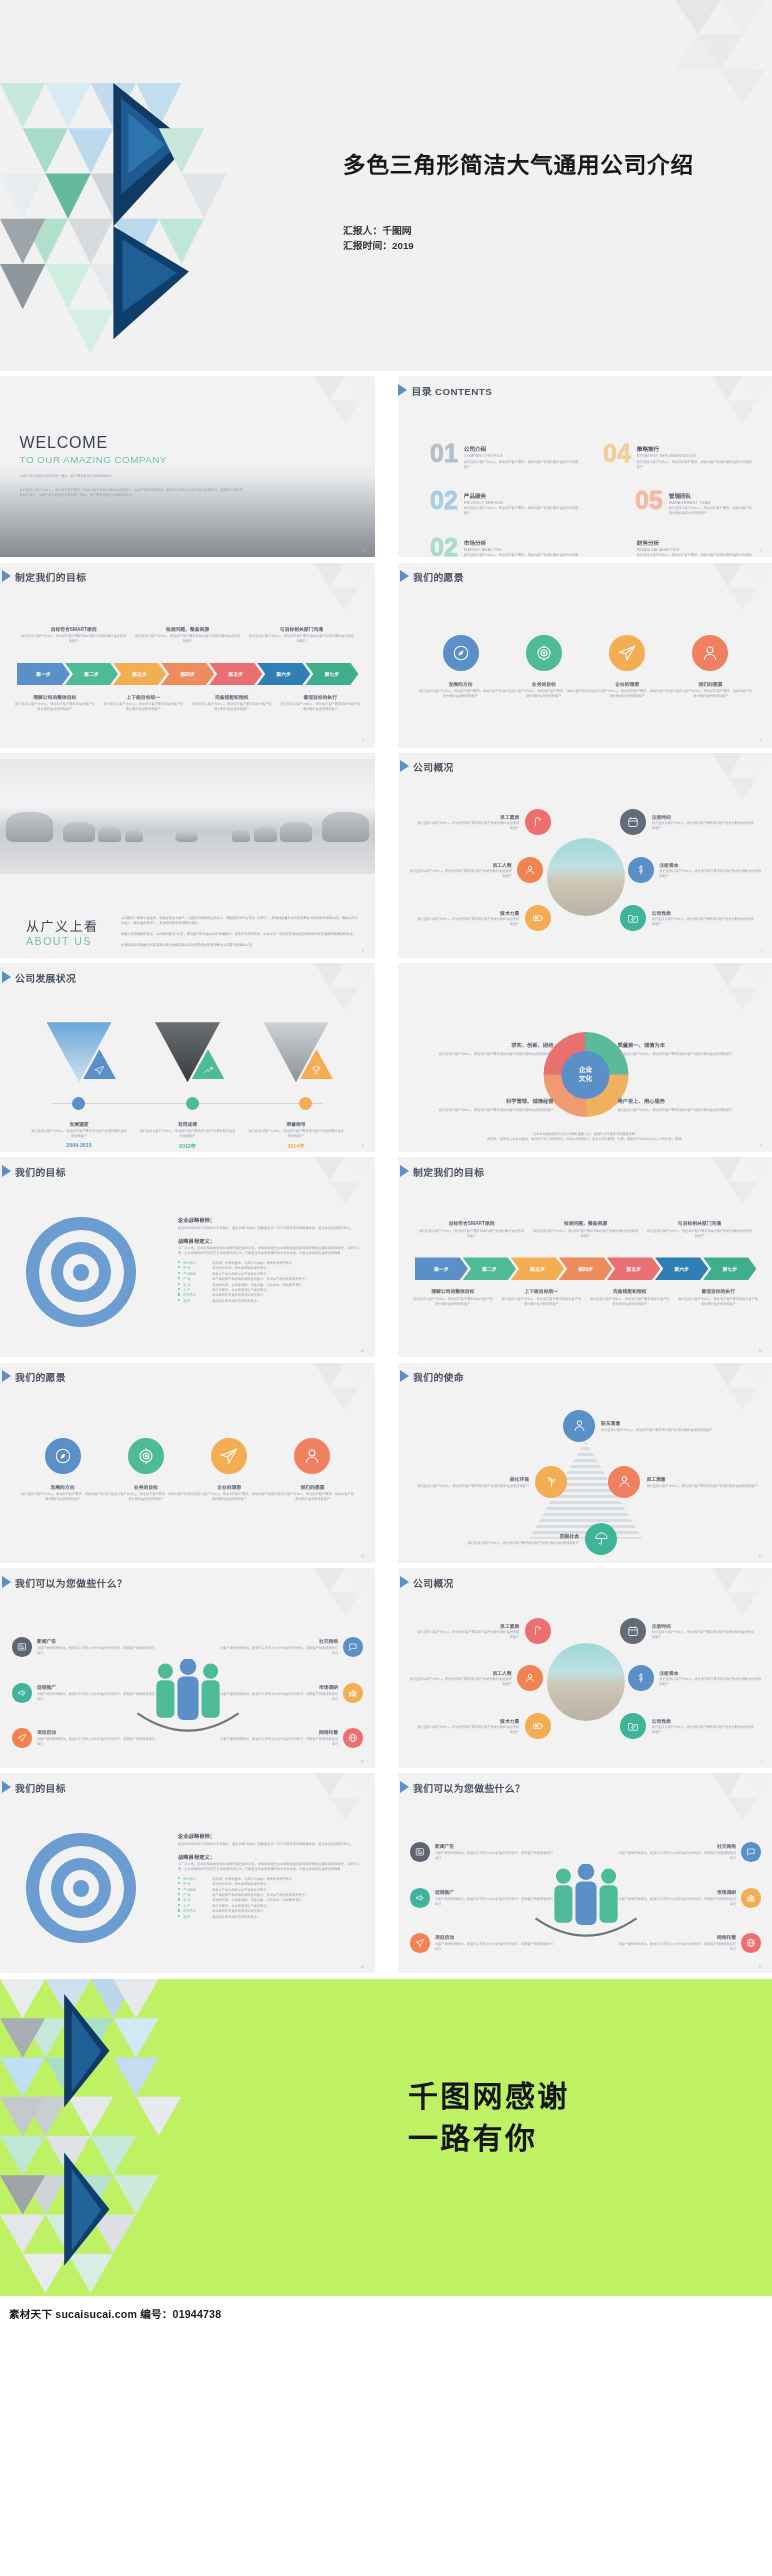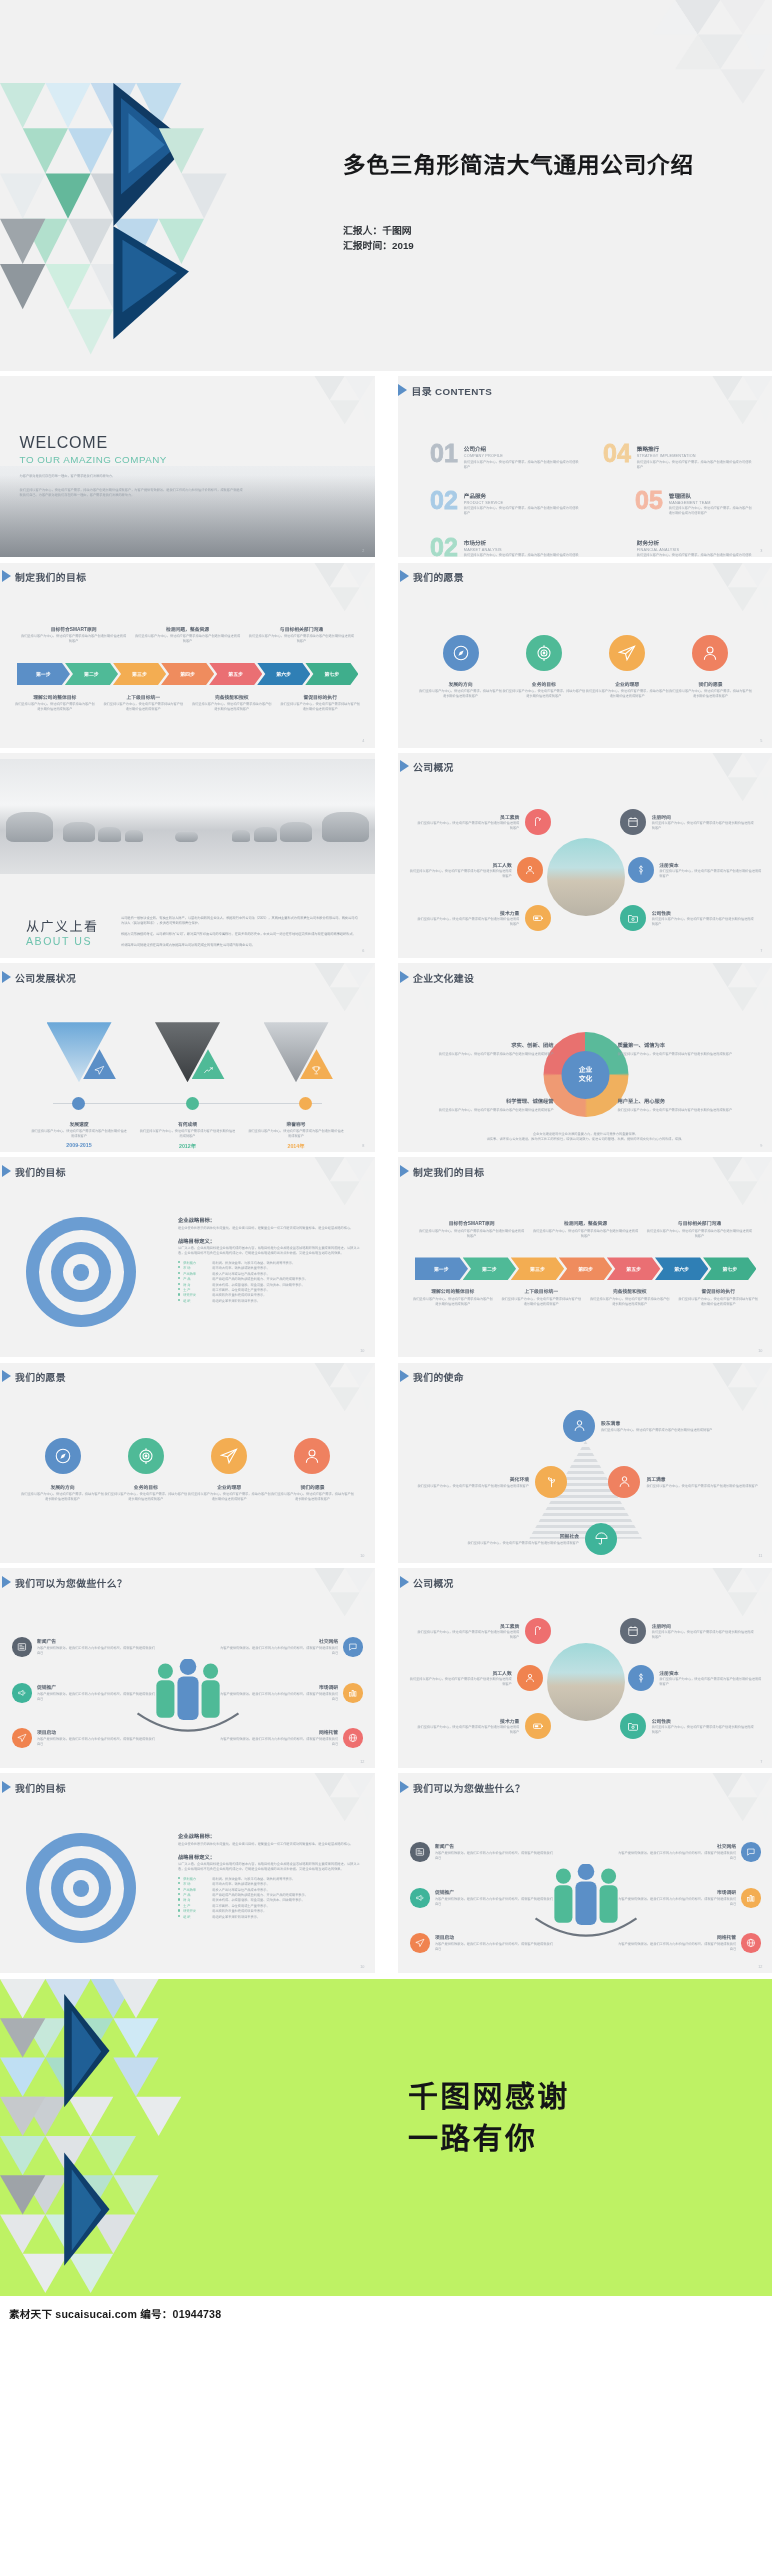--- a/index.html
+++ b/index.html
@@ -713,24 +713,20 @@
 
     <div class="vgap"></div>
 
     <div class="slide half" id="culture">
       <svg class="tri-decor" viewBox="0 0 160 110">
         <polygon points="80,0 120,0 100,32" fill="#e7e9ea"></polygon>
           <polygon points="120,0 160,0 140,32" fill="#eff0f1"></polygon>
         <polygon points="100,32 140,32 120,64" fill="#eaecec"></polygon>
           <polygon points="140,32 160,32 150,64" fill="#f1f2f2"></polygon>
       </svg>
-      <div class="slide-head">
-        <span class="arrow-mark"></span>
-        <span class="slide-title">企业文化建设</span>
-      </div>
 
       <div class="ring-wrap">
         <div class="ring">
           <div class="ring-core">
             <span>企业</span>
             <span>文化</span>
           </div>
         </div>
       </div>
 

